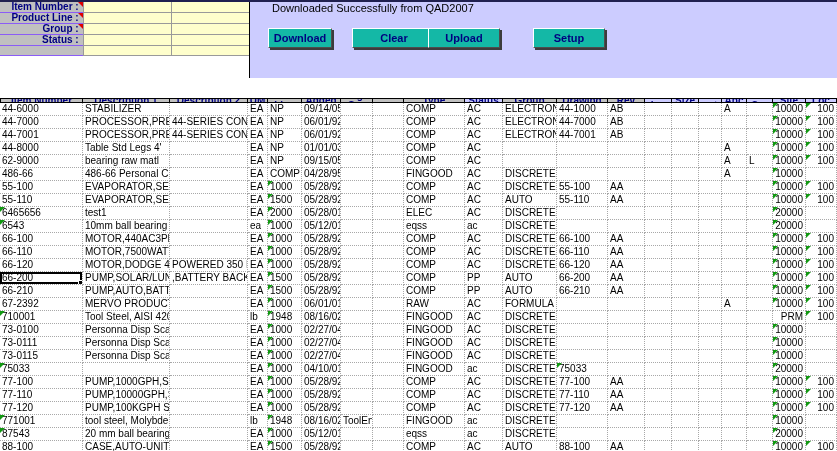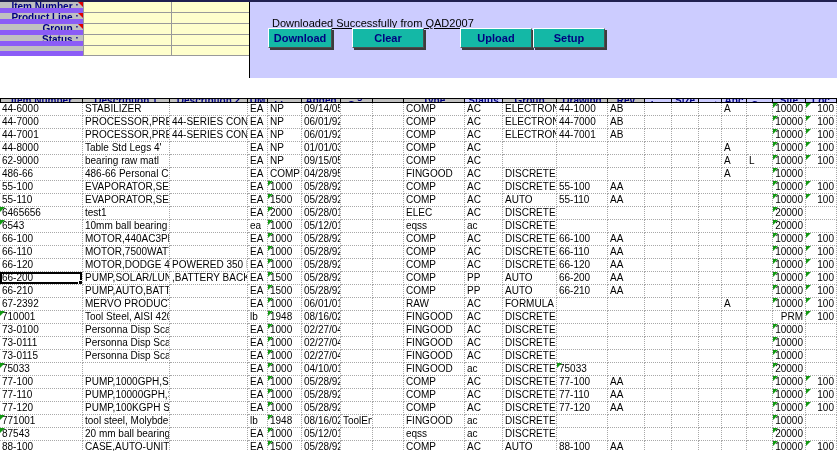--- a/index.html
+++ b/index.html
@@ -2,32 +2,32 @@
 <html style="--lavender: #ccccff; --grey: #c0c0c0; --yellow: #ffffcc; --navy: #000080; --green: #119911;"><head>
 <meta charset="utf-8">
 <style>
   * { margin:0; padding:0; box-sizing:border-box; }
   body { font-family:"Liberation Sans", sans-serif; background:#808080; }
   .app { width:837px; height:451px; position:relative; overflow:hidden;
          background:#fff; border-top:2px solid #202050; }
   
   .top { position:relative; height:76px; background:#fff; }
   .lavender { position:absolute; left:250px; top:0; right:0; bottom:0; background:var(--lavender); }
-  .statusmsg { position:absolute; left:272px; top:15px; font-size:11px; color:#000; z-index:2;text-decoration:underline; }
+  .statusmsg { position:absolute; left:272px; top:0; font-size:11px; color:#000; z-index:2; }
   .btn { position:absolute; top:26px; height:20px; background:#14b8a6;
          border:1px solid; border-color:#ffffff #4d4d4d #4d4d4d #ffffff;
          box-shadow:2px 2px 0 0 #3c3c3c; color:var(--navy); font-weight:bold;
          font-size:11px; font-family:"Liberation Sans", sans-serif; z-index:2; cursor:pointer; }
   
   .form { position:absolute; left:0; top:0; width:250px; height:76px; border-right:1px solid #000; }
   .frow { display:flex; height:11px; }
   .frow.strip { height:10px; }
   .flabel { width:83px; background:var(--grey); color:var(--navy); font-weight:bold;
             font-size:10px; line-height:10px; text-align:right; padding-right:4px;
-            border-bottom:5px solid #8b5cf6; position:relative; overflow:hidden; }
+            border-bottom:1px solid #8b5cf6; position:relative; overflow:hidden; }
   .fcell { background:var(--yellow); border-bottom:1px solid #9a9a9a;
            border-left:1px solid #9a9a9a; }
   .fc1 { width:89px; } .fc2 { width:78px; }
   .redtri { position:absolute; right:0; top:0; width:0; height:0;
             border-top:5px solid #e00000; border-left:5px solid transparent; }
   
   .grid { display:grid; width:837px; background:#fff; }
   .h { background:var(--grey); color:var(--navy); font-weight:bold; font-size:10px;
        line-height:10px; display:flex; align-items:center; justify-content:center;
        text-align:center; white-space:pre-line; border:1px solid #000;
@@ -45,22 +45,22 @@
             background:#000; border:1px solid #fff; z-index:3; }
 </style>
 </head>
 <body>
 
 <div class="app">
   <div class="top">
     <div class="lavender"></div>
     <div class="statusmsg">Downloaded Successfully from QAD2007</div>
     <button class="btn" style="left:268px;width:64px;">Download</button>
-    <button class="btn" style="left:352px;width:72px;">Clear</button>
-    <button class="btn" style="left:460px;width:72px;">Upload</button>
+    <button class="btn" style="left:352px;width:84px;">Clear</button>
+    <button class="btn" style="left:428px;width:72px;">Upload</button>
     <button class="btn" style="left:533px;width:72px;">Setup</button>
     <div class="form">
         <div class="frow">
           <div class="flabel">Item Number :<span class="redtri"></span></div>
           <div class="fcell fc1"></div>
           <div class="fcell fc2"></div>
         </div>
         <div class="frow">
           <div class="flabel">Product Line :<span class="redtri"></span></div>
           <div class="fcell fc1"></div>

